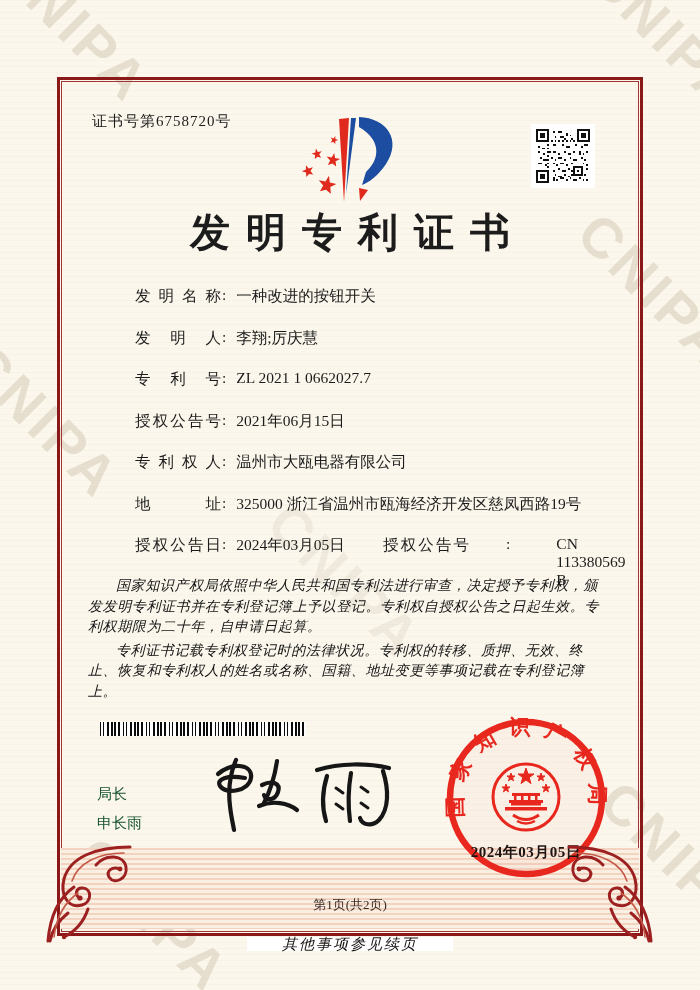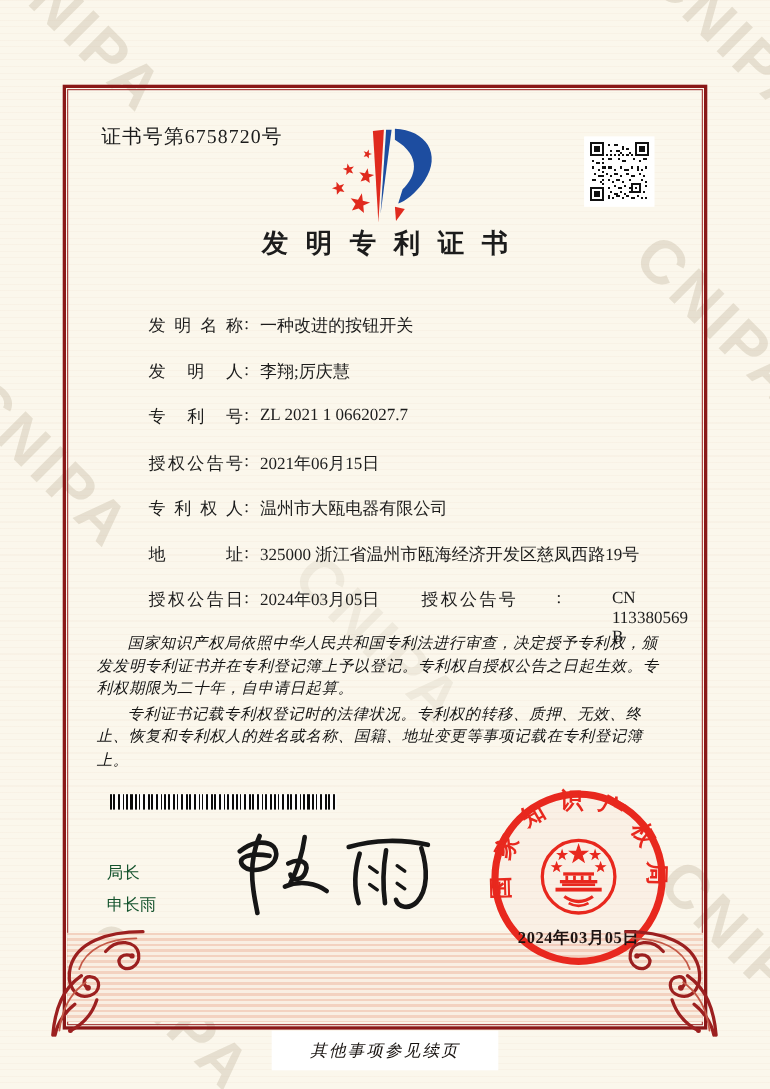--- a/index.html
+++ b/index.html
@@ -22,27 +22,27 @@
   .wm.faint{color:rgba(183,170,143,0.16);}
   .border-outer{
     position:absolute;left:57px;top:77px;width:580px;height:853px;
     border:3px solid #8a1818;z-index:1;
   }
   .border-inner{position:absolute;inset:1px;border:1px solid #a23434;}
   .band{
     position:absolute;left:61px;top:848px;width:578px;height:81px;z-index:1;
     background:repeating-linear-gradient(180deg,#f3d2c0 0 2px,#f9efe3 2px 5px);
   }
-  .cert-no{position:absolute;left:92px;top:112px;font-size:18px;letter-spacing:1px;z-index:2;}
+  .cert-no{position:absolute;left:92px;top:112px;font-size:15px;letter-spacing:1px;z-index:2;}
   .logo{position:absolute;left:283px;top:106px;width:135px;height:100px;z-index:2;}
   .qr-box{position:absolute;left:531px;top:124px;width:64px;height:64px;background:#ffffff;z-index:2;}
   .qr-box svg{position:absolute;inset:5px;}
   .doc-title{
     position:absolute;left:57px;top:205px;width:586px;text-align:center;
-    font-size:24px;font-weight:bold;letter-spacing:16px;text-indent:16px;z-index:2;
+    font-size:40px;font-weight:bold;letter-spacing:16px;text-indent:16px;z-index:2;
   }
   .fields{position:absolute;left:95px;top:286px;width:525px;font-size:15.5px;z-index:2;}
   .frow{display:flex;align-items:flex-start;height:41.5px;margin-left:40px;}
   .flabel{
     display:inline-block;width:86px;text-align:justify;text-align-last:justify;
     text-justify:inter-character;flex:none;
   }
   .fcolon{flex:none;margin:0 10px 0 1px;}
   .fvalue{flex:1;}
   .gcell{display:flex;flex:none;width:248px;}
@@ -64,21 +64,21 @@
   .seal{position:absolute;left:443px;top:715px;width:166px;height:166px;z-index:3;}
   .seal-date{
     position:absolute;left:0;right:0;bottom:19px;text-align:center;z-index:4;
     font-size:15px;font-weight:bold;color:#1e1412;letter-spacing:0.5px;
   }
   .page-info{position:absolute;left:57px;top:896px;width:586px;text-align:center;font-size:13px;color:#3a2a22;z-index:2;}
   .flourish{position:absolute;width:92px;height:104px;z-index:4;}
   .flourish.fl-left{left:40px;top:841px;}
   .flourish.fl-right{left:567px;top:841px;transform:scaleX(-1);}
   .note-strip{
-    position:absolute;left:247px;top:937px;width:206px;height:36px;background:#ffffff;z-index:2;
+    position:absolute;left:247px;top:937px;width:206px;height:14px;background:#ffffff;z-index:2;
     display:flex;align-items:center;justify-content:center;
     font-size:15px;font-style:italic;letter-spacing:2px;color:#17120f;
   }
 </style>
 </head>
 <body>
 
 <div class="page">
 
   <div class="wm" style="left:-22px;top:-8px;">CNIPA</div>
@@ -246,20 +246,21 @@
           <rect x="92" y="81" width="2.5" height="4" stroke="none"></rect>
         <rect x="62" y="92" width="42" height="3.5" stroke="none"></rect>
         <rect x="68" y="88" width="30" height="2.5" stroke="none"></rect>
         <path d="M70,100 q13,9 26,0" fill="none" stroke-width="3"></path>
         <path d="M74,106 q9,5 18,0" fill="none" stroke-width="2.5"></path>
       </g>
     </svg>
     <div class="seal-date">2024年03月05日</div>
   </div>
 
+  <div class="page-info">第1页(共2页)</div>
 
   <svg class="flourish fl-left" viewBox="0 0 92 104">
     <g fill="none" stroke="#9c2020" stroke-width="3" stroke-linecap="round">
       <path d="M90,6 C56,6 30,16 24,38 C20,54 28,68 42,64 C52,61 52,48 43,47 C36,46 34,54 40,57"></path>
       <path d="M8,100 C10,76 17,58 34,46"></path>
       <path d="M56,24 C66,12 84,14 86,26 C88,38 74,44 69,36 C66,30 72,25 80,28"></path>
       <path d="M28,72 C18,80 12,90 10,100"></path>
       <path d="M48,68 C44,80 36,90 24,96"></path>
     </g>
     <g fill="none" stroke="#c45a48" stroke-width="1.6" stroke-linecap="round">

